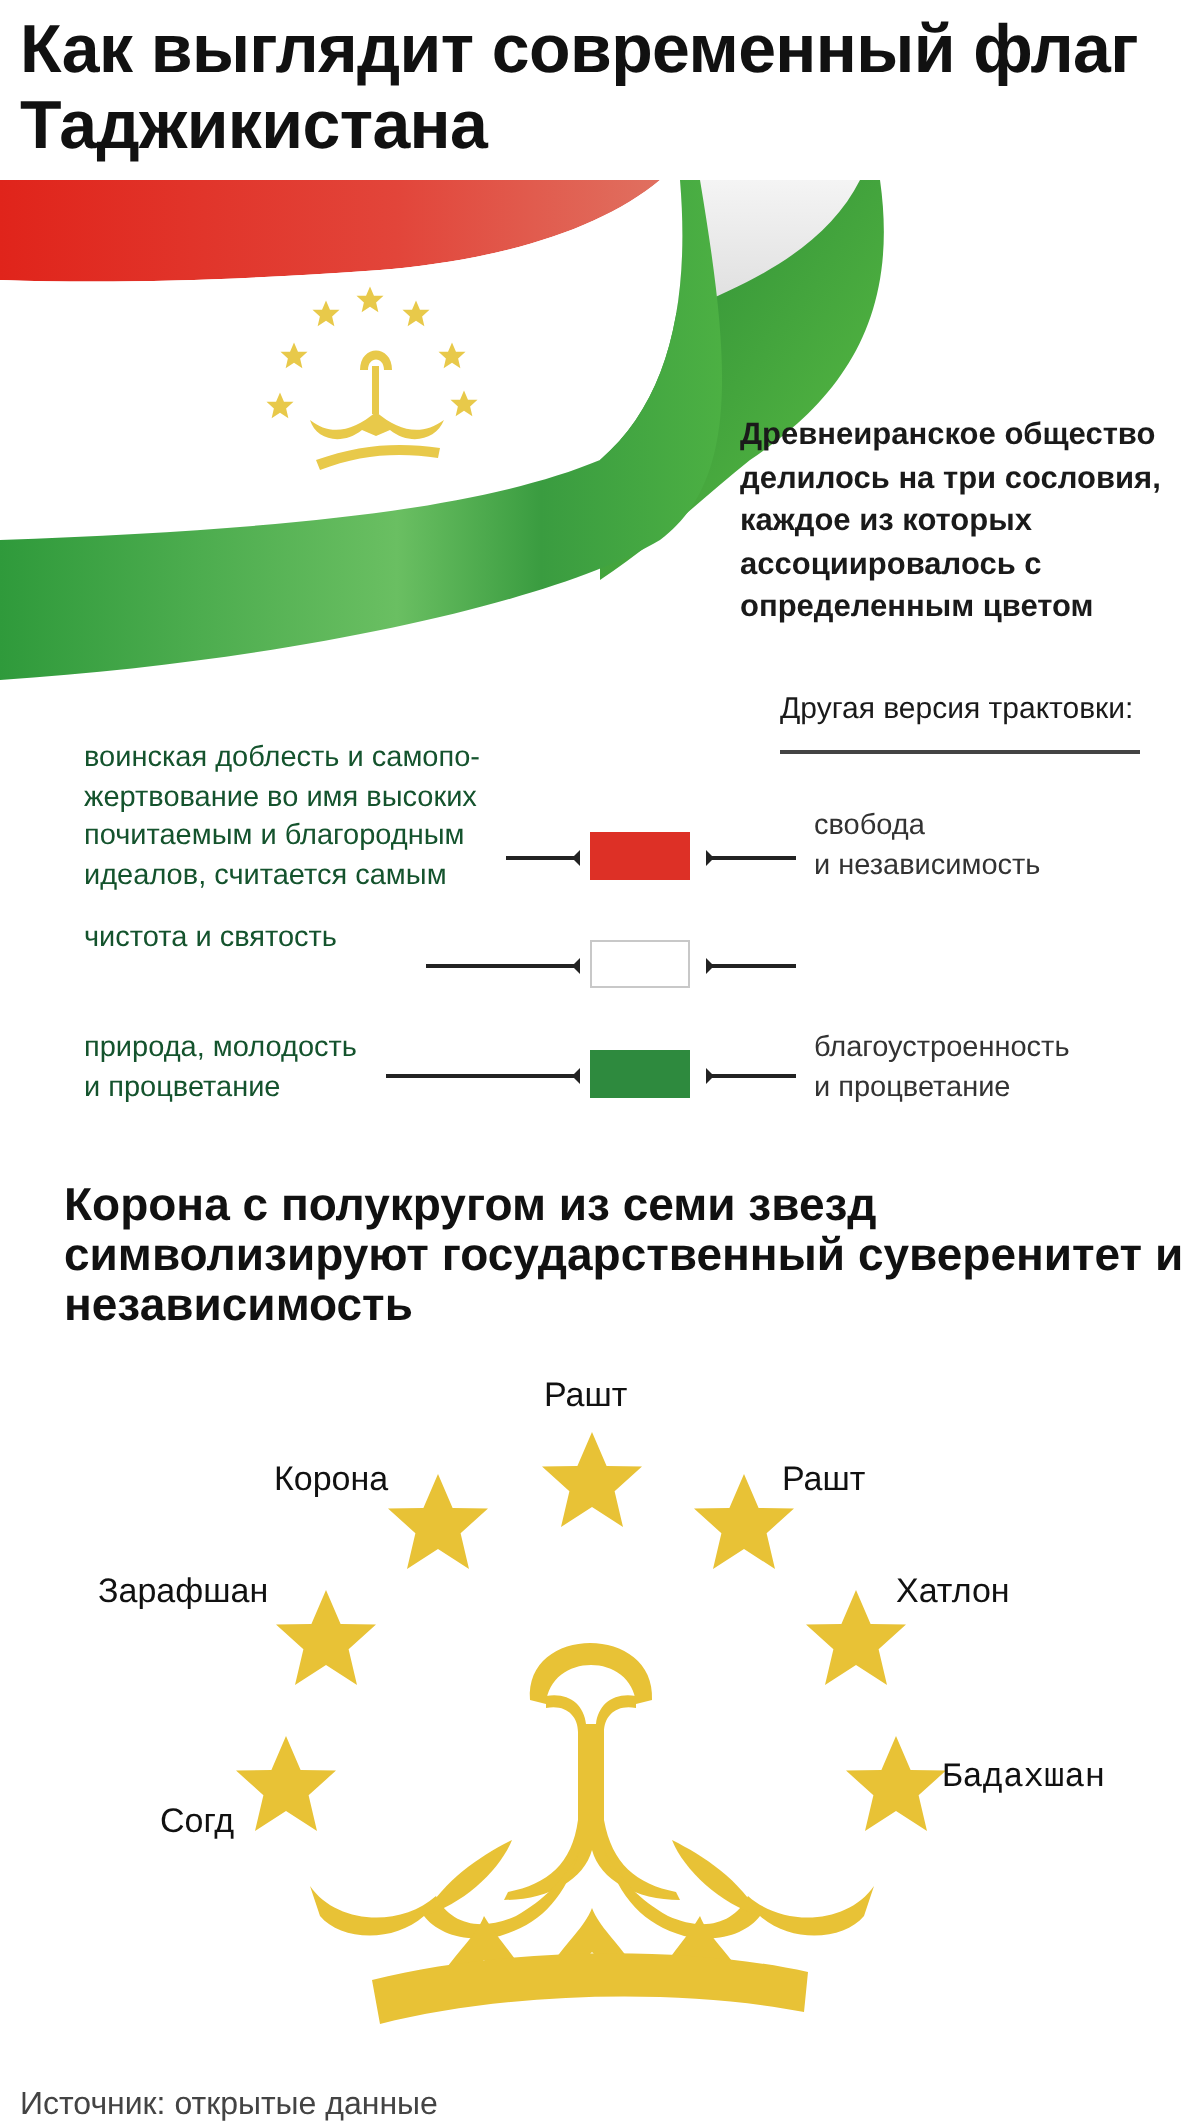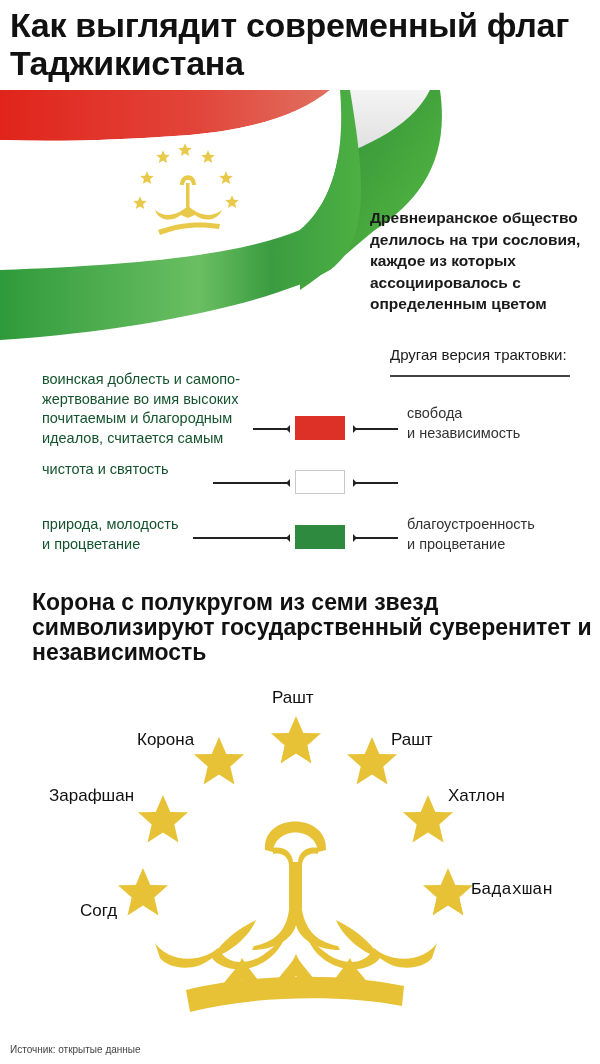--- a/index.html
+++ b/index.html
@@ -17,21 +17,21 @@
   .right-text { position:absolute; left:407px; font-size:14.5px; line-height:19.5px; color:#333; }
   .swatch { position:absolute; left:295px; width:50px; height:24px; box-sizing:border-box; }
   .line-l { position:absolute; height:1.5px; background:#222; }
   .line-r { position:absolute; left:355px; width:43px; height:1.5px; background:#222; }
   .tick-l { position:absolute; width:0; height:0; border-top:4px solid transparent; border-bottom:4px solid transparent; border-right:4px solid #222; }
   .tick-r { position:absolute; width:0; height:0; border-top:4px solid transparent; border-bottom:4px solid transparent; border-left:4px solid #222; }
   .subtitle { position:absolute; left:32px; top:590px; width:560px; font-size:23px; font-weight:700;
               line-height:25px; color:#111; }
   .emblem { position:absolute; left:0; top:670px; width:600px; height:360px; }
   .region-label { position:absolute; font-size:17px; color:#111; white-space:nowrap; }
-  .source { position:absolute; left:10px; top:1044px; font-size:10px; color:#444; }
+  .source { position:absolute; left:10px; top:1044px; font-size:16px; color:#444; }
 </style>
 </head>
 <body>
 
 <div class="title">Как выглядит современный флаг Таджикистана</div>
 
 <svg class="flag-art" viewBox="0 0 600 250" xmlns="http://www.w3.org/2000/svg">
   <defs>
     <linearGradient id="redG" x1="0" y1="0" x2="1" y2="0">
       <stop offset="0" stop-color="#e0241b"></stop>

